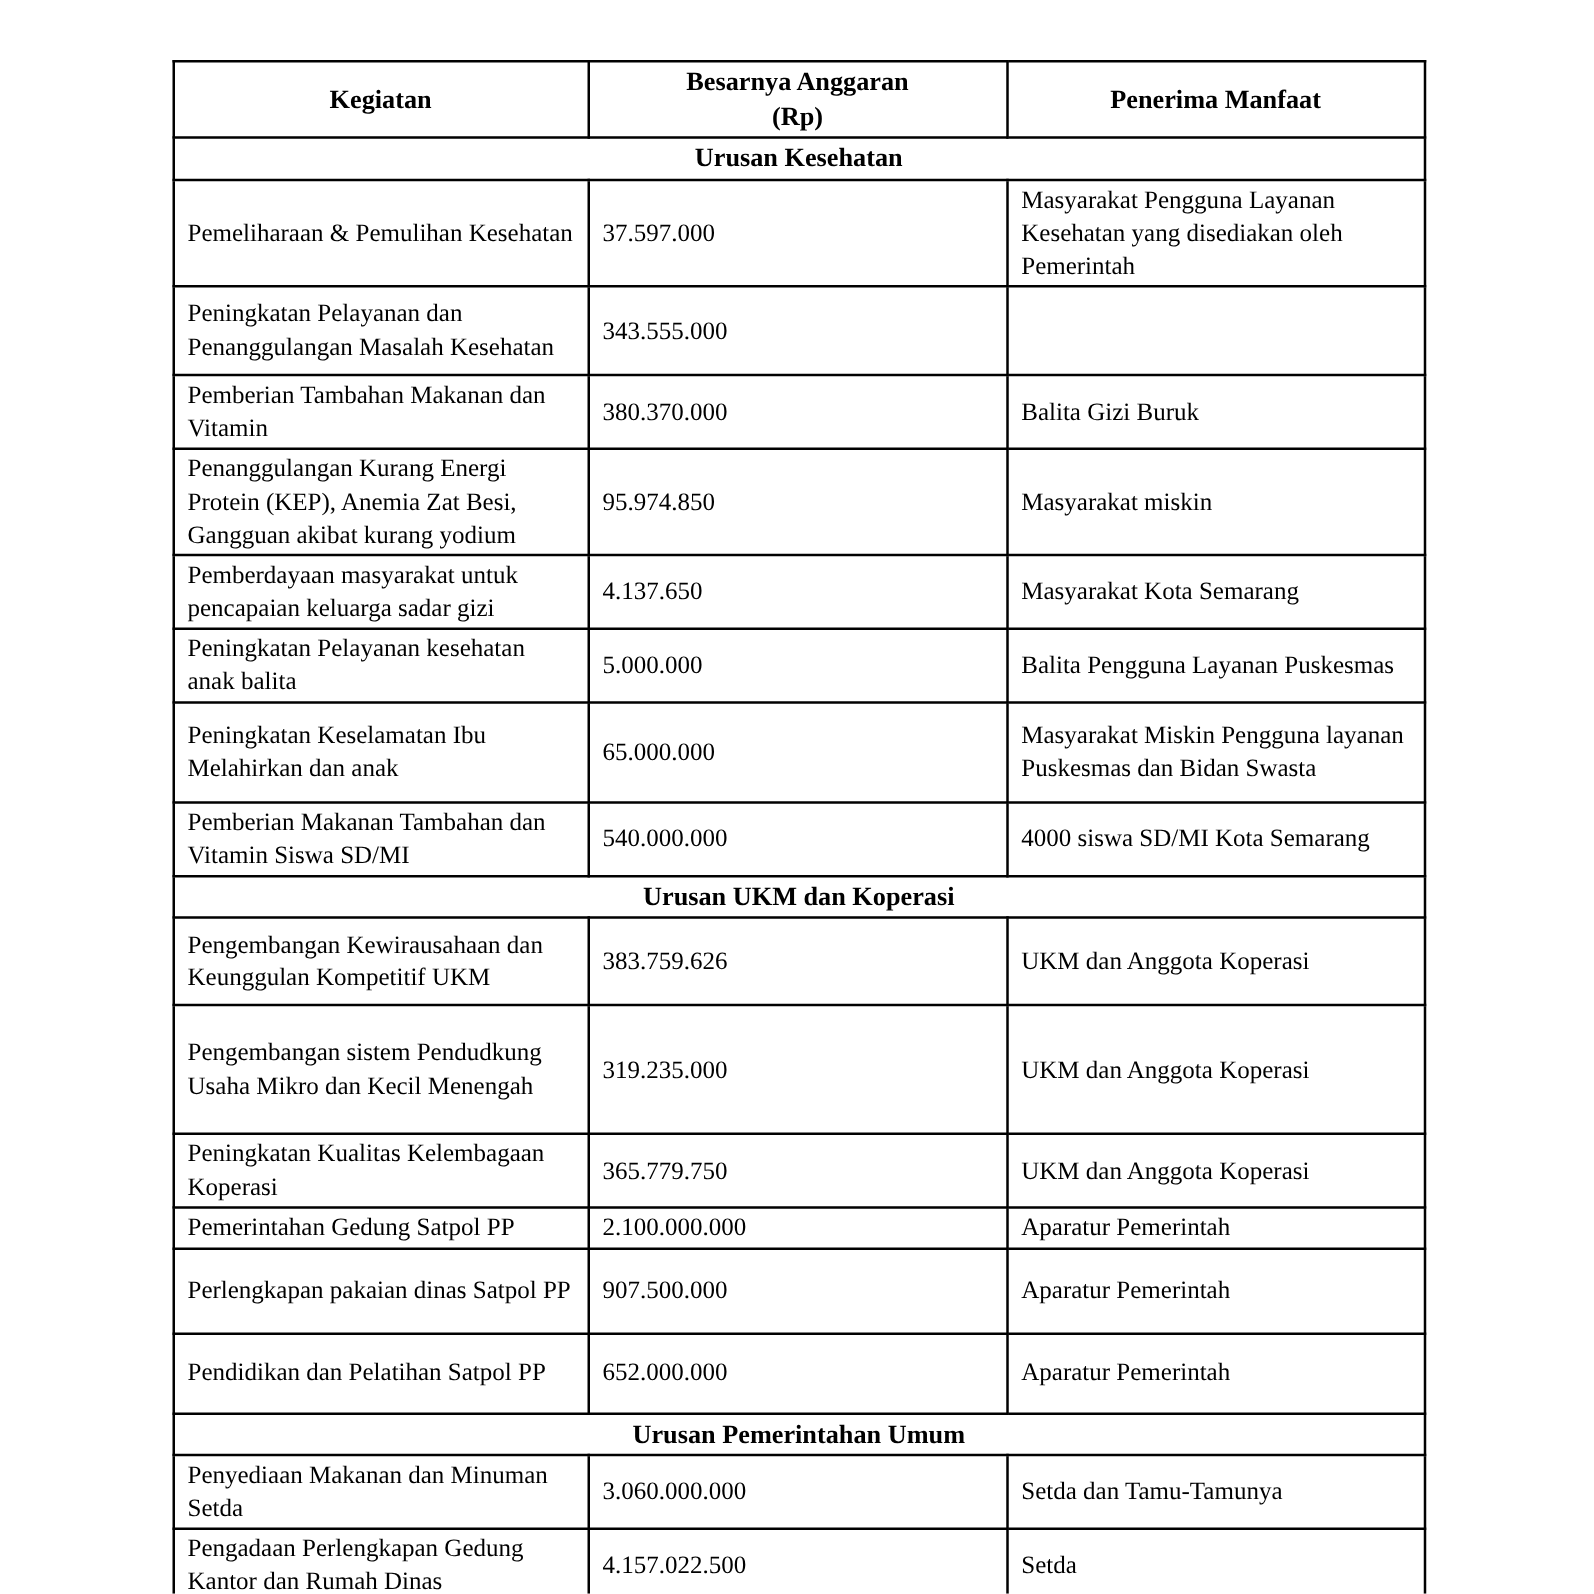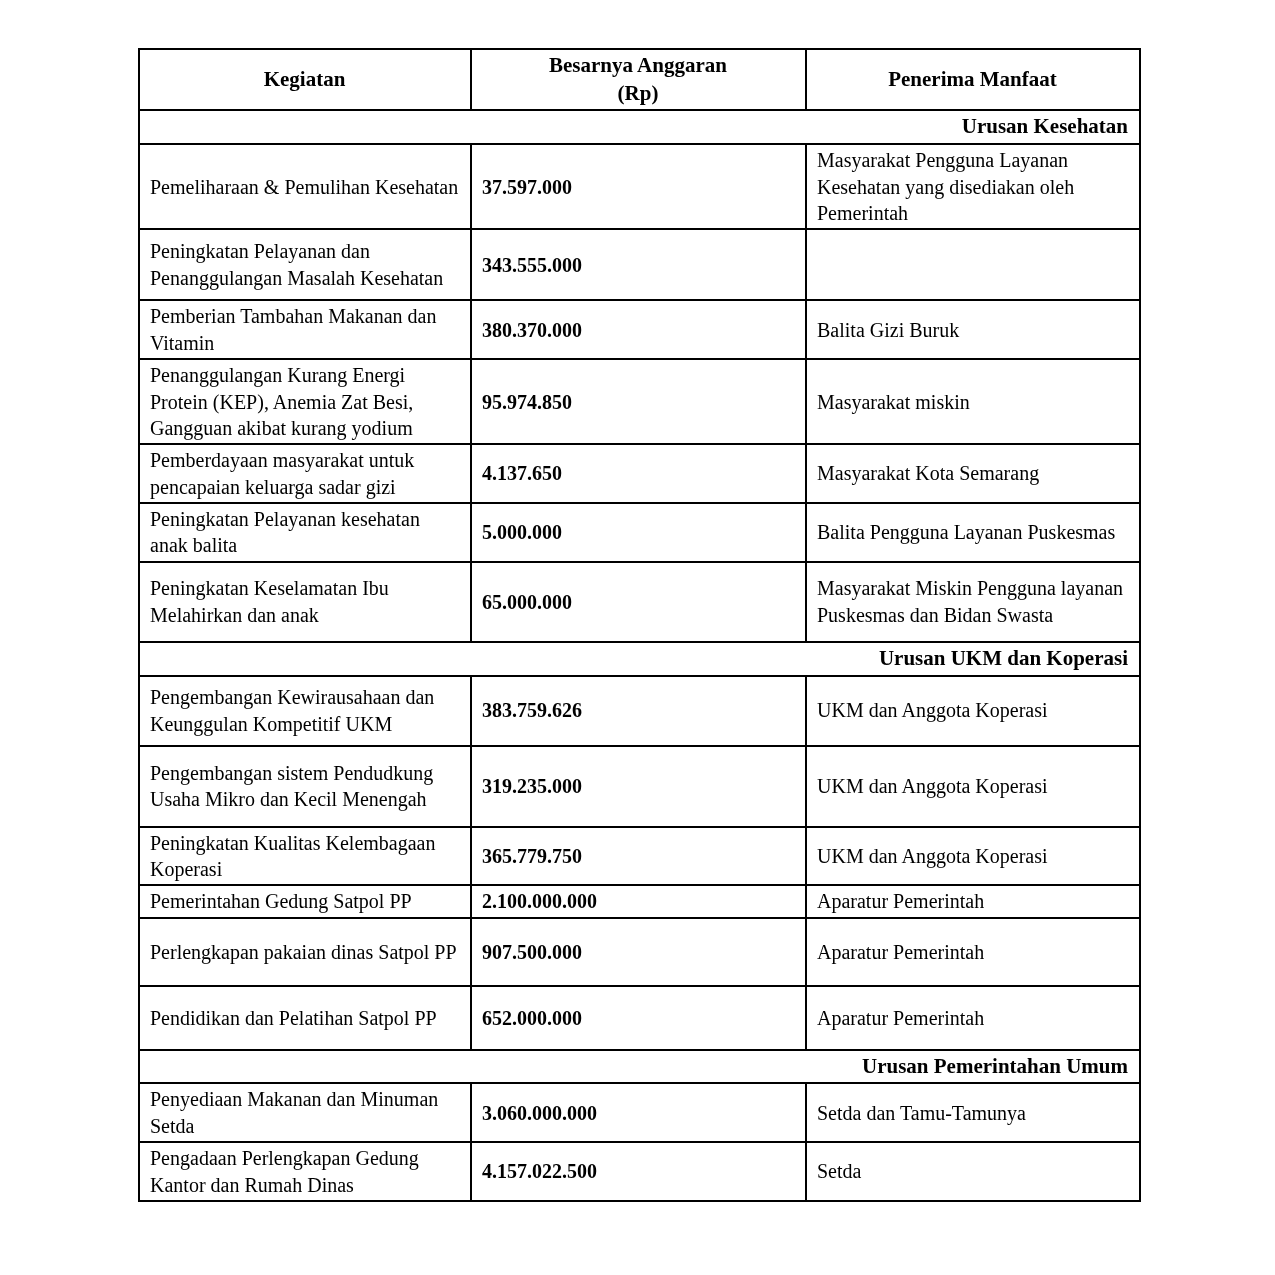--- a/index.html
+++ b/index.html
@@ -42,25 +42,25 @@
   }
   .budget-table th {
     font-weight: bold;
     text-align: center;
     font-size: 21px;
     white-space: pre-line;
   }
   .budget-table td.section-title {
     font-weight: bold;
     font-size: 21px;
-    text-align: right;
+    text-align: center;
     margin-top: 11px;
   }
   .budget-table td.cell-anggaran {
-    font-weight: bold;
+    font-weight: normal;
   }
   .budget-table td.cell-kegiatan,
   .budget-table td.cell-penerima {
     text-align: left;
   }
 </style>
 </head>
 <body>
 
 <div class="page">
@@ -110,30 +110,35 @@
       <tr style="height:54px">
         <td class="cell-kegiatan">Peningkatan Pelayanan kesehatan anak balita</td>
         <td class="cell-anggaran">5.000.000</td>
         <td class="cell-penerima">Balita Pengguna Layanan Puskesmas</td>
       </tr>
       <tr style="height:80px">
         <td class="cell-kegiatan">Peningkatan Keselamatan Ibu Melahirkan dan anak</td>
         <td class="cell-anggaran">65.000.000</td>
         <td class="cell-penerima">Masyarakat Miskin Pengguna layanan Puskesmas dan Bidan Swasta</td>
       </tr>
+      <tr style="height:55px">
+        <td class="cell-kegiatan">Pemberian Makanan Tambahan dan Vitamin Siswa SD/MI</td>
+        <td class="cell-anggaran">540.000.000</td>
+        <td class="cell-penerima">4000 siswa SD/MI Kota Semarang</td>
+      </tr>
 
       <tr style="height:29px">
         <td colspan="3" class="section-title">Urusan UKM dan Koperasi</td>
       </tr>
       <tr style="height:70px">
         <td class="cell-kegiatan">Pengembangan Kewirausahaan dan Keunggulan Kompetitif UKM</td>
         <td class="cell-anggaran">383.759.626</td>
         <td class="cell-penerima">UKM dan Anggota Koperasi</td>
       </tr>
-      <tr style="height:81px">
+      <tr style="height:103px">
         <td class="cell-kegiatan">Pengembangan sistem Pendudkung Usaha Mikro dan Kecil Menengah</td>
         <td class="cell-anggaran">319.235.000</td>
         <td class="cell-penerima">UKM dan Anggota Koperasi</td>
       </tr>
       <tr style="height:57px">
         <td class="cell-kegiatan">Peningkatan Kualitas Kelembagaan Koperasi</td>
         <td class="cell-anggaran">365.779.750</td>
         <td class="cell-penerima">UKM dan Anggota Koperasi</td>
       </tr>
 

